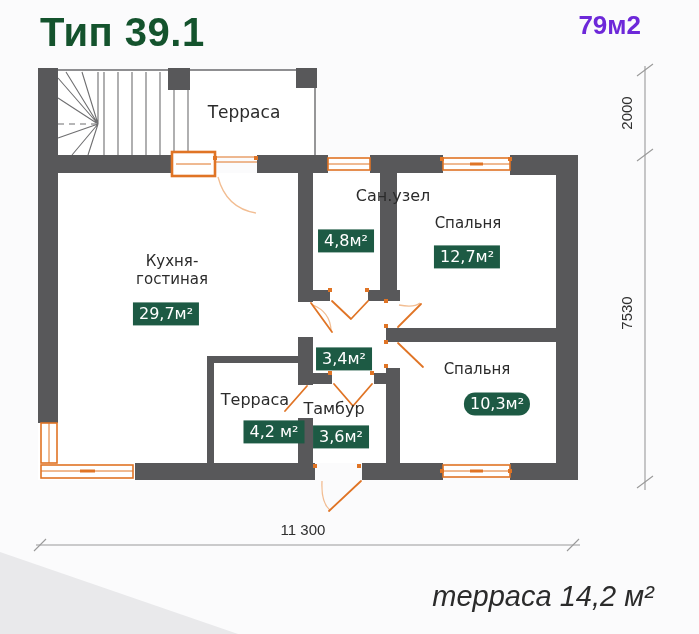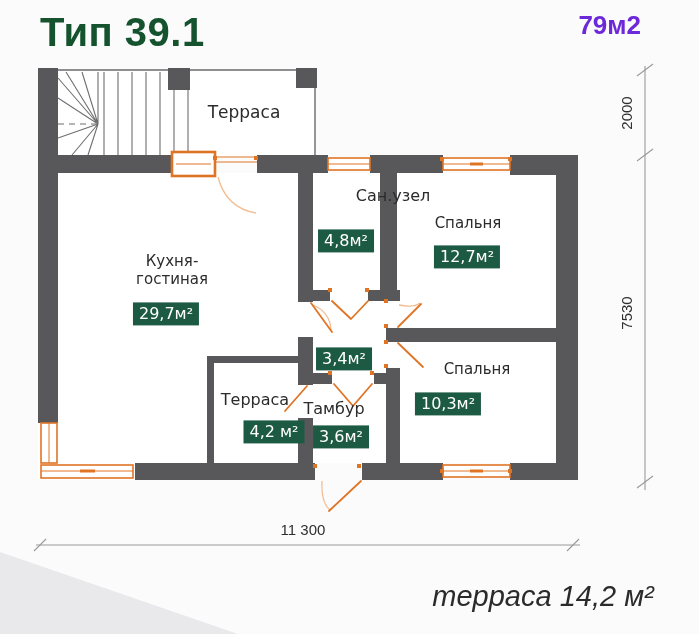--- a/index.html
+++ b/index.html
@@ -196,20 +196,20 @@
 
   <span class="badge" style="left:344px;top:347px;margin-top:12px;">3,4м²</span>
 
   <div class="lbl room-name sm" style="left:255px;top:400px;">Терраса</div>
   <span class="badge" style="left:250px;top:432px;margin-left:24px;">4,2 м²</span>
 
   <div class="lbl room-name sm" style="left:334px;top:409px;">Тамбур</div>
   <span class="badge" style="left:341px;top:437px;">3,6м²</span>
 
   <div class="lbl room-name lg" style="left:477px;top:370px;">Спальня</div>
-  <span class="badge" style="left:448px;top:404px;">10,3м²</span>
+  <span class="badge" style="left:497px;top:404px;border-radius:11px;">10,3м²</span>
 
   <div class="dim-lbl rot" style="left:626px;top:113px;">2000</div>
   <div class="dim-lbl rot" style="left:626px;top:313px;">7530</div>
   <div class="dim-lbl" style="left:303px;top:529px;">11 300</div>
 
   <div class="footer-note">терраса 14,2 м²</div>
 </div>
 
 </body></html>

